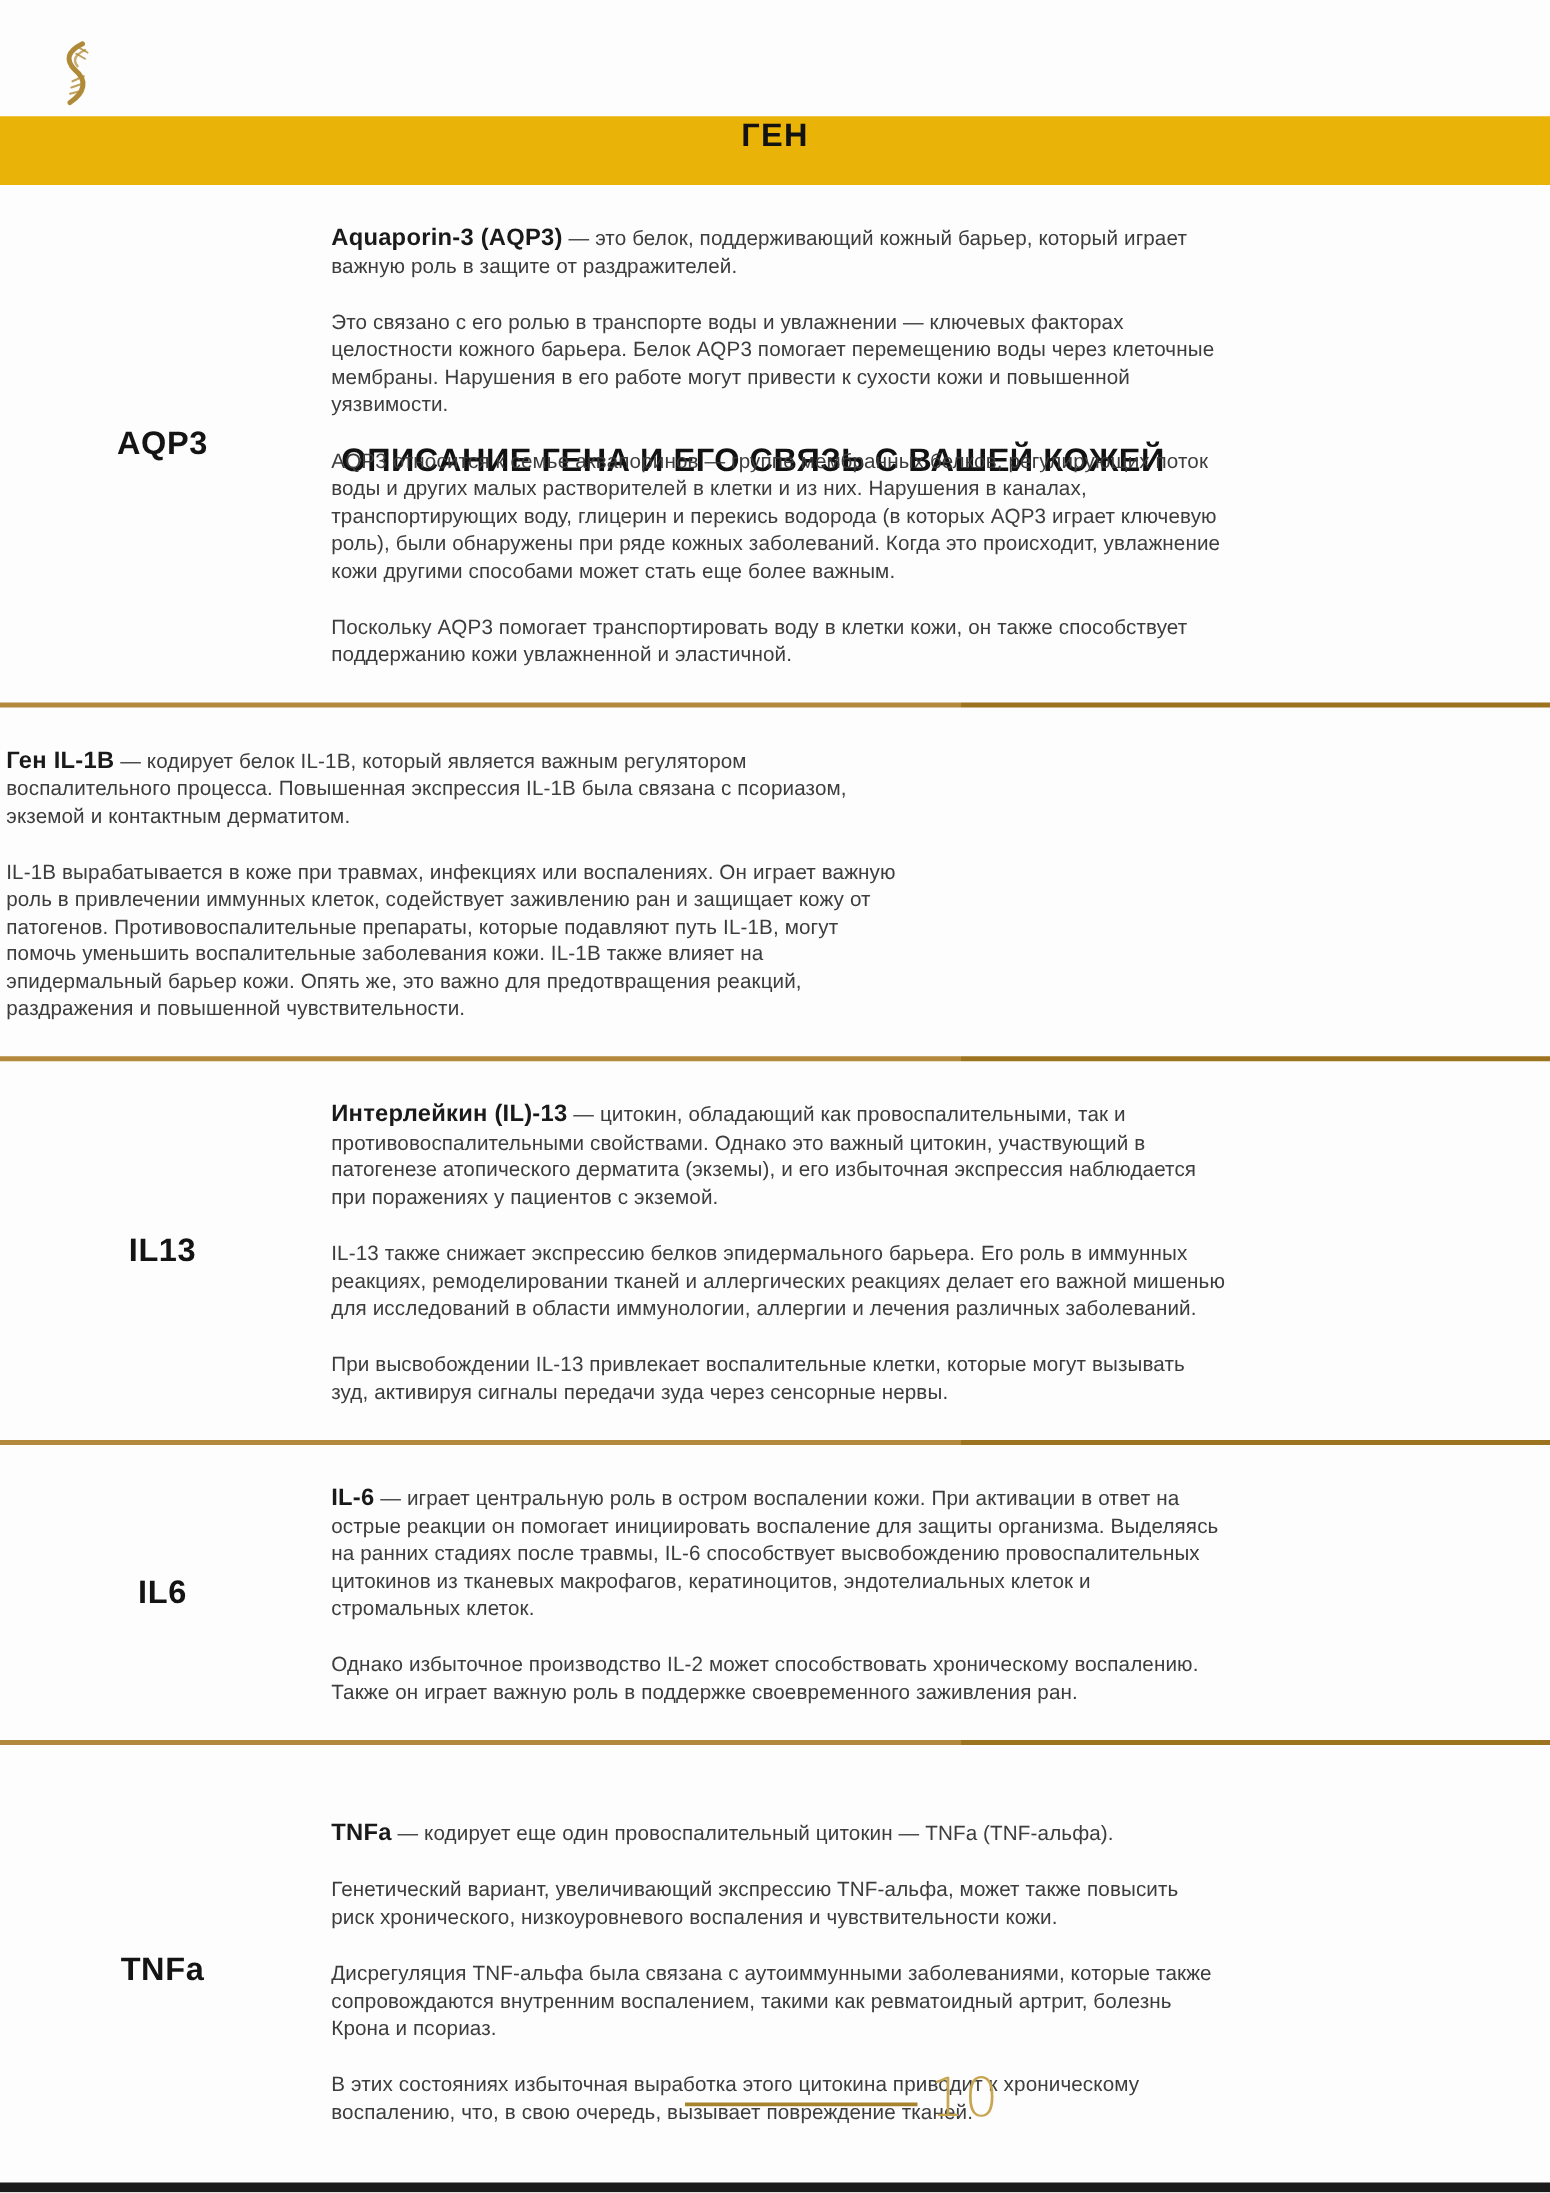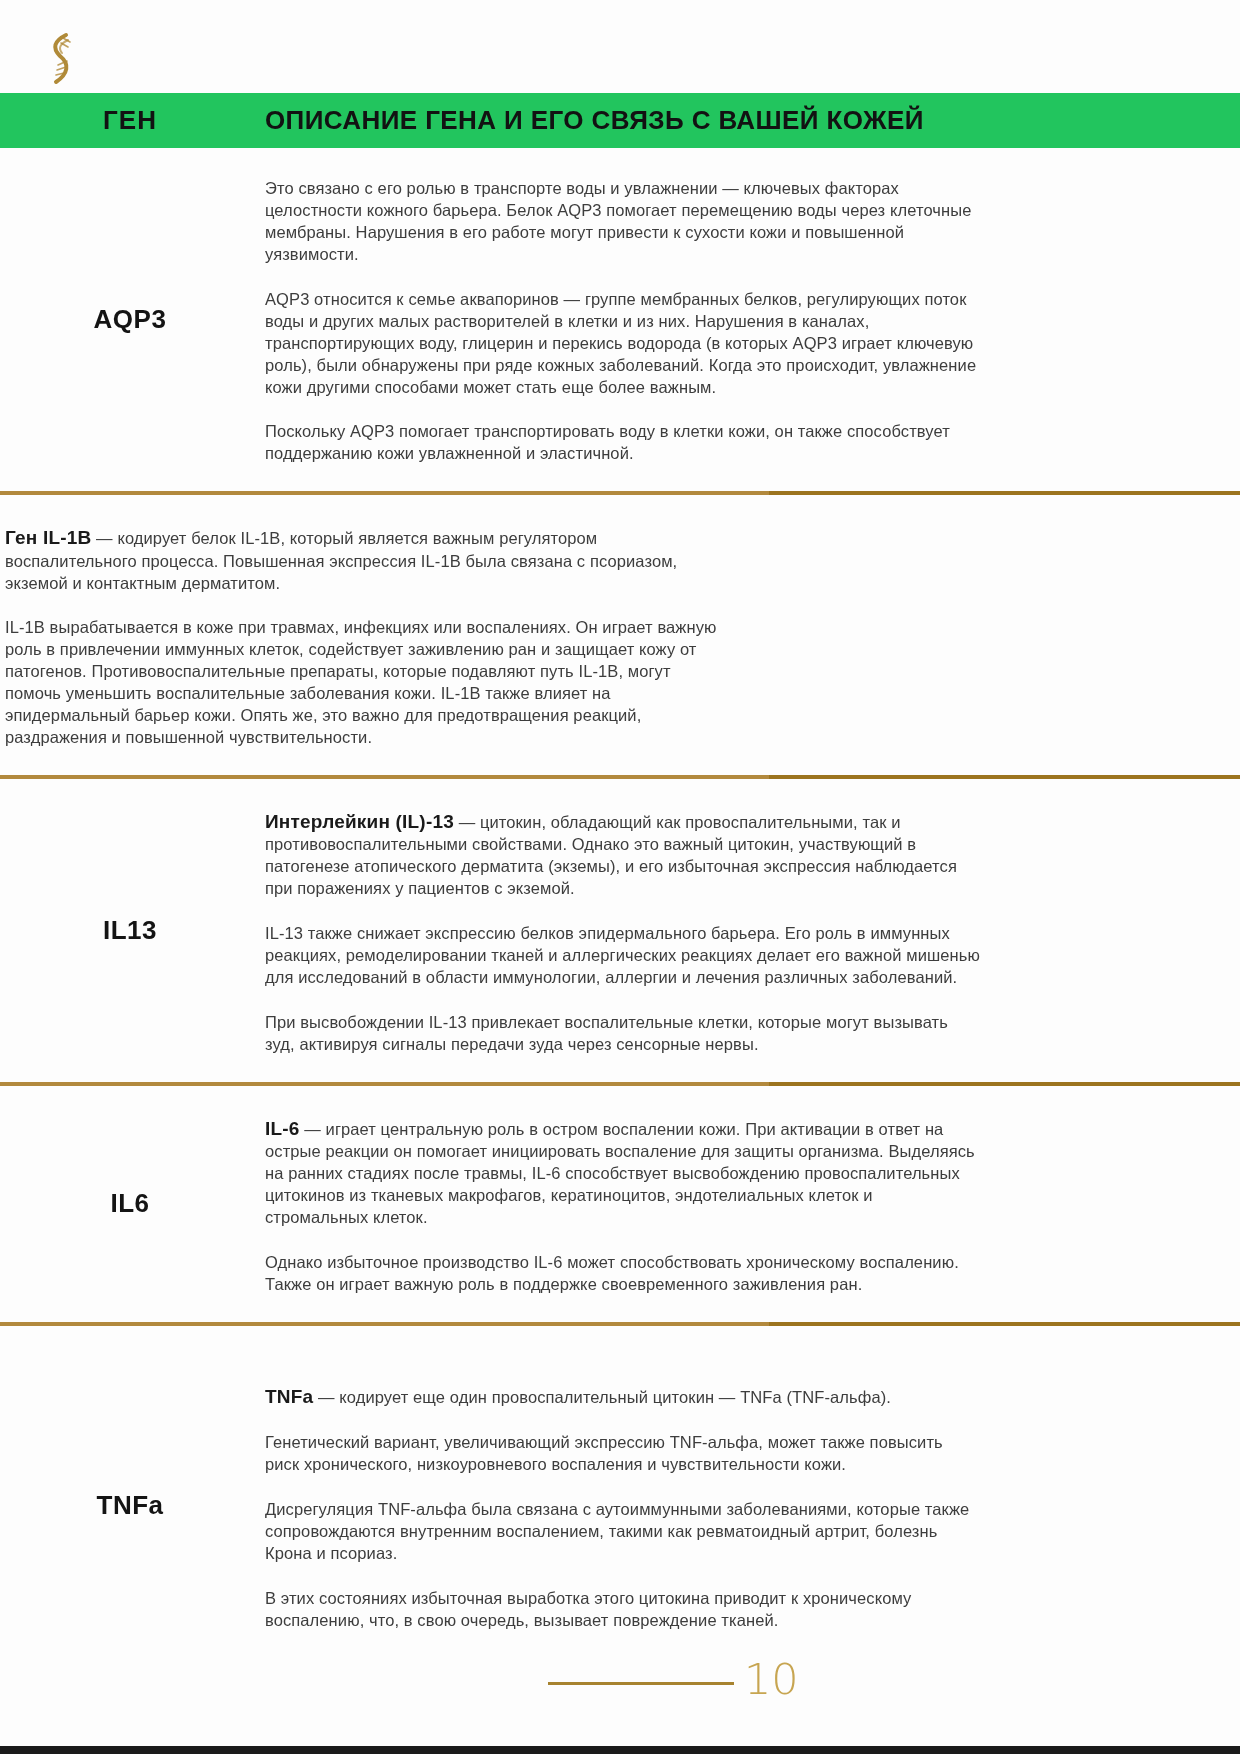--- a/index.html
+++ b/index.html
@@ -11,21 +11,22 @@
     font-family:"Liberation Sans", sans-serif;
     color:#3d3d3d;
     overflow:hidden;
   }
   .top-bar{position:relative;height:93px;}
   .logo{position:absolute;left:44px;top:32px;width:34px;height:54px;}
   .table-header{
     display:flex;
     align-items:center;
     height:55px;
-    background:#22c55e;
+    background:#eab308;
+    flex-direction:column;
   }
   .gene-col{width:260px;flex:0 0 260px;text-align:center;}
   .desc-col{flex:1;padding-right:40px;}
   .table-header .gene-col{
     font-size:26px;font-weight:bold;color:#121212;letter-spacing:1px;
   }
   .table-header .desc-col{
     font-size:26px;font-weight:bold;color:#121212;letter-spacing:0.4px;
     padding-left:5px;
   }
@@ -104,20 +105,21 @@
   </div>
 
   <div class="table-header">
     <div class="gene-col">ГЕН</div>
     <div class="desc-col">ОПИСАНИЕ ГЕНА И ЕГО СВЯЗЬ С ВАШЕЙ КОЖЕЙ</div>
   </div>
 
   <div class="gene-row row-0">
     <div class="gene-col">AQP3</div>
     <div class="desc-col">
+      <p><strong>Aquaporin-3 (AQP3)</strong><span> — это белок, поддерживающий кожный барьер, который играет важную роль в защите от раздражителей.</span></p>
       <p>Это связано с его ролью в транспорте воды и увлажнении — ключевых факторах целостности кожного барьера. Белок AQP3 помогает перемещению воды через клеточные мембраны. Нарушения в его работе могут привести к сухости кожи и повышенной уязвимости.</p>
       <p>AQP3 относится к семье аквапоринов — группе мембранных белков, регулирующих поток воды и других малых растворителей в клетки и из них. Нарушения в каналах, транспортирующих воду, глицерин и перекись водорода (в которых AQP3 играет ключевую роль), были обнаружены при ряде кожных заболеваний. Когда это происходит, увлажнение кожи другими способами может стать еще более важным.</p>
       <p>Поскольку AQP3 помогает транспортировать воду в клетки кожи, он также способствует поддержанию кожи увлажненной и эластичной.</p>
     </div>
   </div>
   <div class="divider"></div>
 
   <div class="gene-row row-1">
     <div class="desc-col">
       <p><strong>Ген IL-1B</strong><span> — кодирует белок IL-1B, который является важным регулятором воспалительного процесса. Повышенная экспрессия IL-1B была связана с псориазом, экземой и контактным дерматитом.</span></p>
@@ -133,21 +135,21 @@
       <p>IL-13 также снижает экспрессию белков эпидермального барьера. Его роль в иммунных реакциях, ремоделировании тканей и аллергических реакциях делает его важной мишенью для исследований в области иммунологии, аллергии и лечения различных заболеваний.</p>
       <p>При высвобождении IL-13 привлекает воспалительные клетки, которые могут вызывать зуд, активируя сигналы передачи зуда через сенсорные нервы.</p>
     </div>
   </div>
   <div class="divider"></div>
 
   <div class="gene-row row-3">
     <div class="gene-col">IL6</div>
     <div class="desc-col">
       <p><strong>IL-6</strong><span> — играет центральную роль в остром воспалении кожи. При активации в ответ на острые реакции он помогает инициировать воспаление для защиты организма. Выделяясь на ранних стадиях после травмы, IL-6 способствует высвобождению провоспалительных цитокинов из тканевых макрофагов, кератиноцитов, эндотелиальных клеток и стромальных клеток.</span></p>
-      <p>Однако избыточное производство IL-6 может способствовать хроническому воспалению. Также он играет важную роль в поддержке своевременного заживления ран.</p>
+      <p>Однако избыточное производство IL-2 может способствовать хроническому воспалению. Также он играет важную роль в поддержке своевременного заживления ран.</p>
     </div>
   </div>
   <div class="divider"></div>
 
   <div class="gene-row row-4">
     <div class="gene-col">TNFa</div>
     <div class="desc-col">
       <p><strong>TNFa</strong><span> — кодирует еще один провоспалительный цитокин — TNFa (TNF-альфа).</span></p>
       <p>Генетический вариант, увеличивающий экспрессию TNF-альфа, может также повысить риск хронического, низкоуровневого воспаления и чувствительности кожи.</p>
       <p>Дисрегуляция TNF-альфа была связана с аутоиммунными заболеваниями, которые также сопровождаются внутренним воспалением, такими как ревматоидный артрит, болезнь Крона и псориаз.</p>

